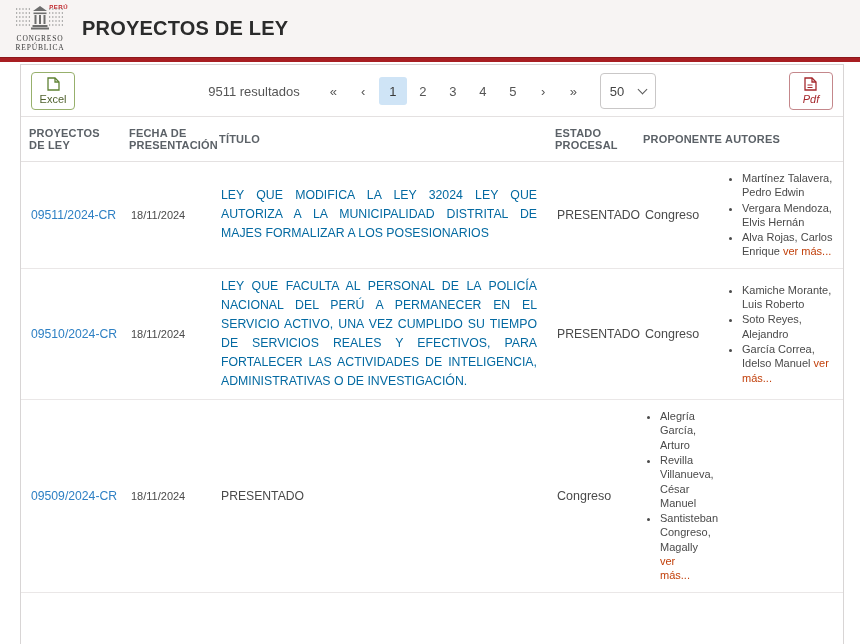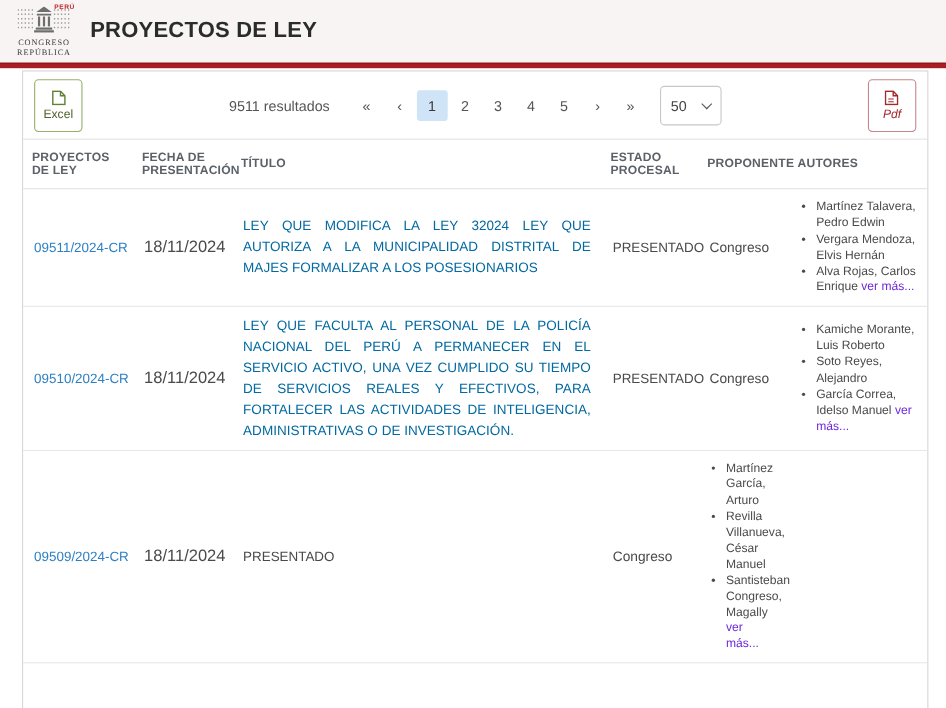--- a/index.html
+++ b/index.html
@@ -38,21 +38,21 @@
     background:#fff;
     height:584px;
     overflow:hidden;
   }
 
   
   .toolbar { display:flex; align-items:center; padding:7px 10px 6px 10px; }
   .tool-btn {
     background:#fff; border-radius:4px; cursor:pointer;
     display:flex; flex-direction:column; align-items:center; justify-content:center;
-    gap:2px; font-size:11px; padding:4px 7px; min-width:44px; height:48px;
+    gap:2px; font-size:11px; padding:4px 7px; min-width:44px; height:38px;
     font-family:"Liberation Sans", sans-serif;
   }
   .excel-btn { border:1px solid #97b06c; color:#4f612d; }
   .pdf-btn   { border:1px solid #c4878b; color:#a5282d;font-style:italic; }
 
   .pager { margin:0 auto; display:flex; align-items:center; font-size:13px; color:#555; }
   .results { margin-right:18px; color:#555; }
   .pg-btn {
     min-width:28px; height:28px; margin:0 1px;
     border:none; background:transparent; color:#555;
@@ -84,28 +84,28 @@
     color:#5b6167; font-weight:700; font-size:11px; letter-spacing:0.2px;
   }
   .thead > div { padding:10px 8px; display:flex; align-items:center; }
   .trow {
     border-bottom:1px solid #eae7e7;
     min-height:96px; align-items:center;
     font-size:12.5px; color:#4a4a4a;
   }
   .cell { padding:8px 10px; }
   .c-id a { color:#2e80c4; text-decoration:none; font-size:12.2px; white-space:nowrap; }
-  .c-fecha { font-size:15px; }
+  .c-fecha { font-size:11px; }
   .c-titulo { text-align:justify; line-height:1.55; font-size:12.3px; color:#0369a1; }
   .c-estado { font-size:12.2px; }
   .c-prop { font-size:12.5px; }
   .c-autores { font-size:11px; }
   .c-autores ul { margin:0; padding-left:15px; }
   .c-autores li { margin:1px 0; line-height:1.3; color:#4a4a4a; }
-  .ver-mas { color:#6d28d9; text-decoration:none; cursor:pointer; }
+  .ver-mas { color:#c2410c; text-decoration:none; cursor:pointer; }
 </style>
 </head>
 <body>
 
 <header class="app-header">
   <div class="logo">
     <svg width="48" height="24" viewBox="0 0 48 24">
       <g stroke="#9a9a9a" stroke-width="1.4" stroke-dasharray="1.2,2">
         <line x1="0" y1="3" x2="15" y2="3"></line>
           <line x1="0" y1="7" x2="15" y2="7"></line>
@@ -214,21 +214,21 @@
     </div>
   </div>
 
   <div class="trow">
     <div class="cell c-id"><a href="#">09509/2024-CR</a></div>
     <div class="cell c-fecha">18/11/2024</div>
     <div class="cell c-estado">PRESENTADO</div>
     <div class="cell c-prop">Congreso</div>
     <div class="cell c-autores">
       <ul>
-        <li>Martínez García, Arturo</li>
+        <li>Alegría García, Arturo</li>
         <li>Revilla Villanueva, César Manuel</li>
         <li><span>Santisteban Congreso, Magally</span> <a href="#" class="ver-mas">ver más...</a></li>
       </ul>
     </div>
   </div>
 
   <div class="trow">
 
     <div class="cell c-autores">
       

